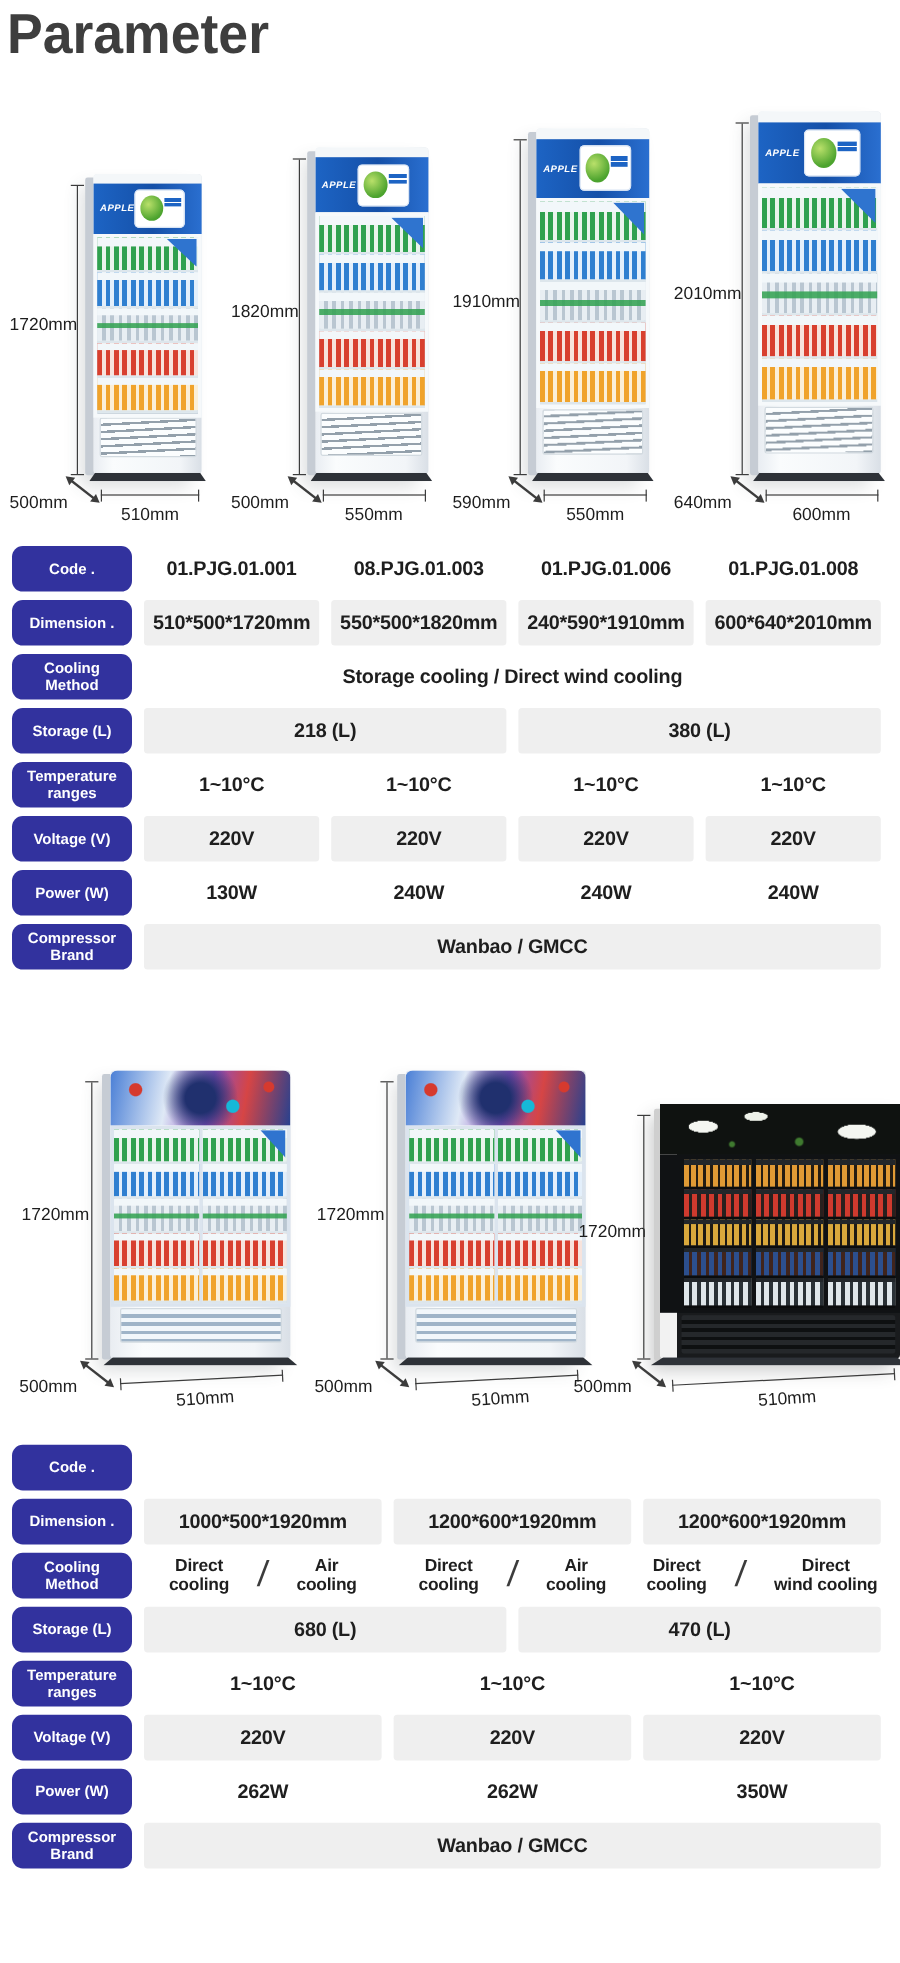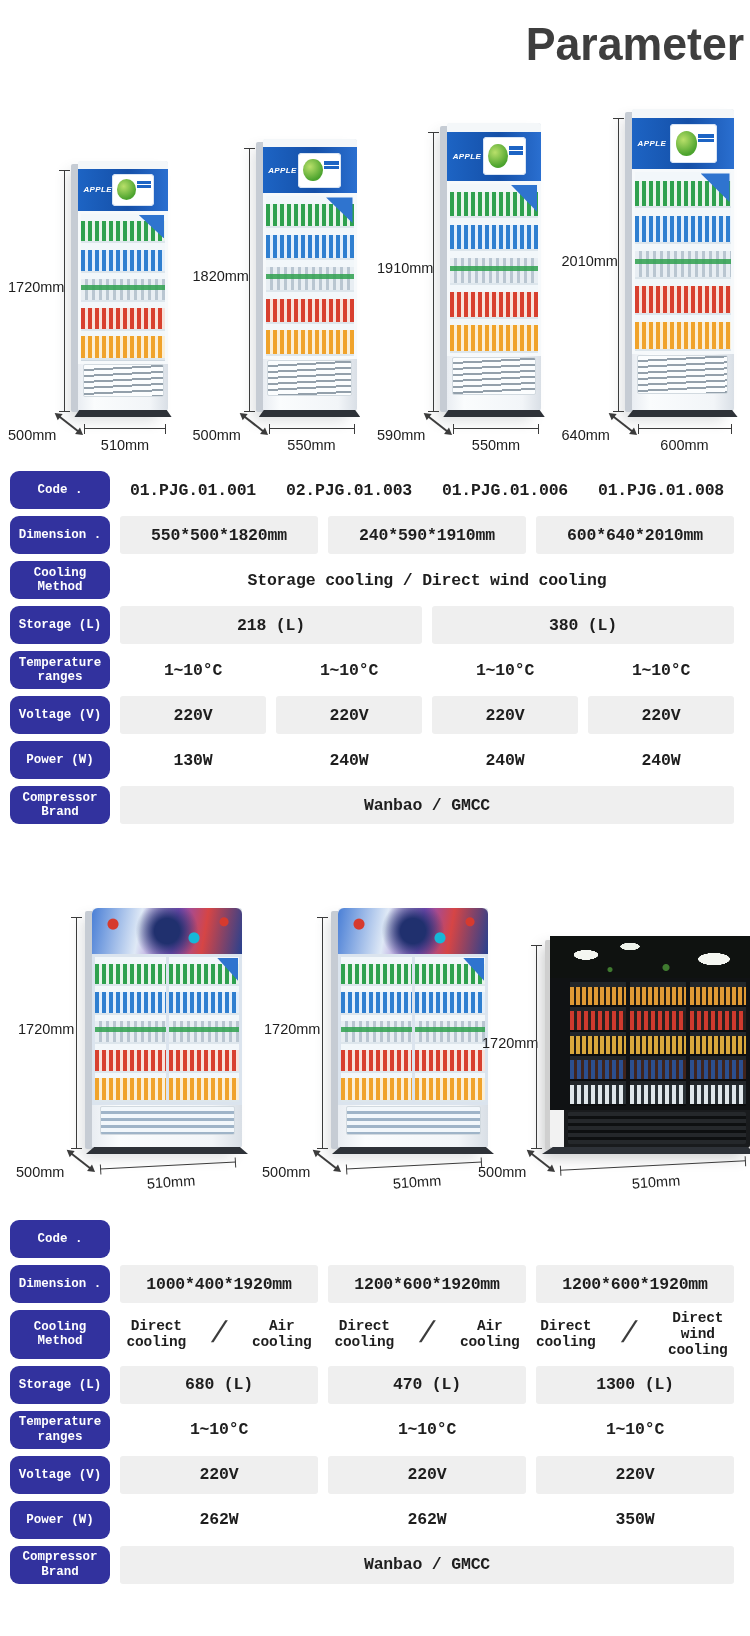--- a/index.html
+++ b/index.html
@@ -1,20 +1,20 @@
 <!DOCTYPE html>
 <html><head>
 <meta charset="utf-8">
 <style>
   html,body{margin:0;padding:0;background:#fff;}
   .page{width:750px;height:1636px;margin:0 auto;position:relative;background:#fff;
         font-family:"Liberation Sans","DejaVu Sans",sans-serif;color:#222;overflow:hidden;}
 
   
-  .title{padding-top:16px;text-align:right;}
+  .title{text-align:left;}
   .title span{display:inline-block;font-size:47px;font-weight:bold;color:#3e3e3e;
               transform:scaleX(.95);letter-spacing:0px;}
 
   
   .figrow{display:flex;padding:0 6px;}
   .figrow.s1{margin-top:44px;height:342px;}
   .figrow.s2{margin-top:70px;height:300px;}
   .figure{flex:1;position:relative;}
 
   .dim-label{position:absolute;font-size:14.5px;font-weight:500;color:#1d1d1d;white-space:nowrap;}
@@ -106,21 +106,21 @@
   .figrow.s2 .figure .w-label{left:90px;transform:rotate(-4deg);}
   .figrow.s2 .figure.trip .fridge{left:52px;}
   .figrow.s2 .figure.trip .vline{left:38px;}
   .figrow.s2 .figure.trip .h-label{left:-16px;}
   .figrow.s2 .figure.trip .diag{left:28px;}
   .figrow.s2 .figure.trip .d-label{left:-20px;}
   .figrow.s2 .figure.trip .wline{left:62px;}
   .figrow.s2 .figure.trip .w-label{left:58px;}
 
   
-  .ptable{margin:14px 16px 16px 10px;font-family:Liberation Mono, monospace;}
+  .ptable{margin:14px 16px 16px 10px;}
   .ptable.second{margin-top:26px;}
   .prow{display:flex;gap:10px;margin-bottom:7px;align-items:stretch;}
   .pill{flex:0 0 100px;background:#32329E;color:#fff;border-radius:9px;
         display:flex;align-items:center;justify-content:center;text-align:center;
         font-weight:bold;font-size:12.5px;line-height:1.15;min-height:38px;padding:2px 3px;box-sizing:border-box;}
   .vals{flex:1;display:flex;gap:10px;justify-content:flex-end;}
   .vcell{flex:1;display:flex;align-items:center;justify-content:center;min-height:38px;
          font-weight:bold;font-size:16.5px;color:#1e1e1e;letter-spacing:-.2px;border-radius:3px;}
   .vcell.gray{background:#EFEFEF;}
   .coolpair{gap:22px;}
@@ -241,28 +241,29 @@
       <span class="wline"></span>
       <span class="dim-label w-label">600mm</span>
     </div>
   </div>
 
   <div class="ptable">
     <div class="prow">
       <div class="pill">Code .</div>
       <div class="vals">
         <div class="vcell">01.PJG.01.001</div>
-        <div class="vcell">02.PJG.01.003</div>
+        <div class="vcell">08.PJG.01.003</div>
         <div class="vcell">01.PJG.01.006</div>
         <div class="vcell">01.PJG.01.008</div>
       </div>
     </div>
     <div class="prow">
       <div class="pill">Dimension .</div>
       <div class="vals">
+        <div class="vcell gray">510*500*1720mm</div>
         <div class="vcell gray">550*500*1820mm</div>
         <div class="vcell gray">240*590*1910mm</div>
         <div class="vcell gray">600*640*2010mm</div>
       </div>
     </div>
     <div class="prow">
       <div class="pill">Cooling Method</div>
       <div class="vals">
         <div class="vcell">Storage cooling / Direct wind cooling</div>
       </div>
@@ -411,21 +412,21 @@
     </div>
   </div>
 
   <div class="ptable second">
     <div class="prow">
       <div class="pill">Code .</div>
     </div>
     <div class="prow">
       <div class="pill">Dimension .</div>
       <div class="vals">
-        <div class="vcell gray">1000*400*1920mm</div>
+        <div class="vcell gray">1000*500*1920mm</div>
         <div class="vcell gray">1200*600*1920mm</div>
         <div class="vcell gray">1200*600*1920mm</div>
       </div>
     </div>
     <div class="prow">
       <div class="pill">Cooling Method</div>
       <div class="vals">
         <div class="vcell coolpair">
           <span class="coolpart">Direct
 cooling</span>
@@ -447,21 +448,20 @@
           <span class="coolpart">Direct
 wind cooling</span>
         </div>
       </div>
     </div>
     <div class="prow">
       <div class="pill">Storage (L)</div>
       <div class="vals">
         <div class="vcell gray">680 (L)</div>
         <div class="vcell gray">470 (L)</div>
-        <div class="vcell gray">1300 (L)</div>
       </div>
     </div>
     <div class="prow">
       <div class="pill">Temperature ranges</div>
       <div class="vals">
         <div class="vcell">1~10°C</div>
         <div class="vcell">1~10°C</div>
         <div class="vcell">1~10°C</div>
       </div>
     </div>

